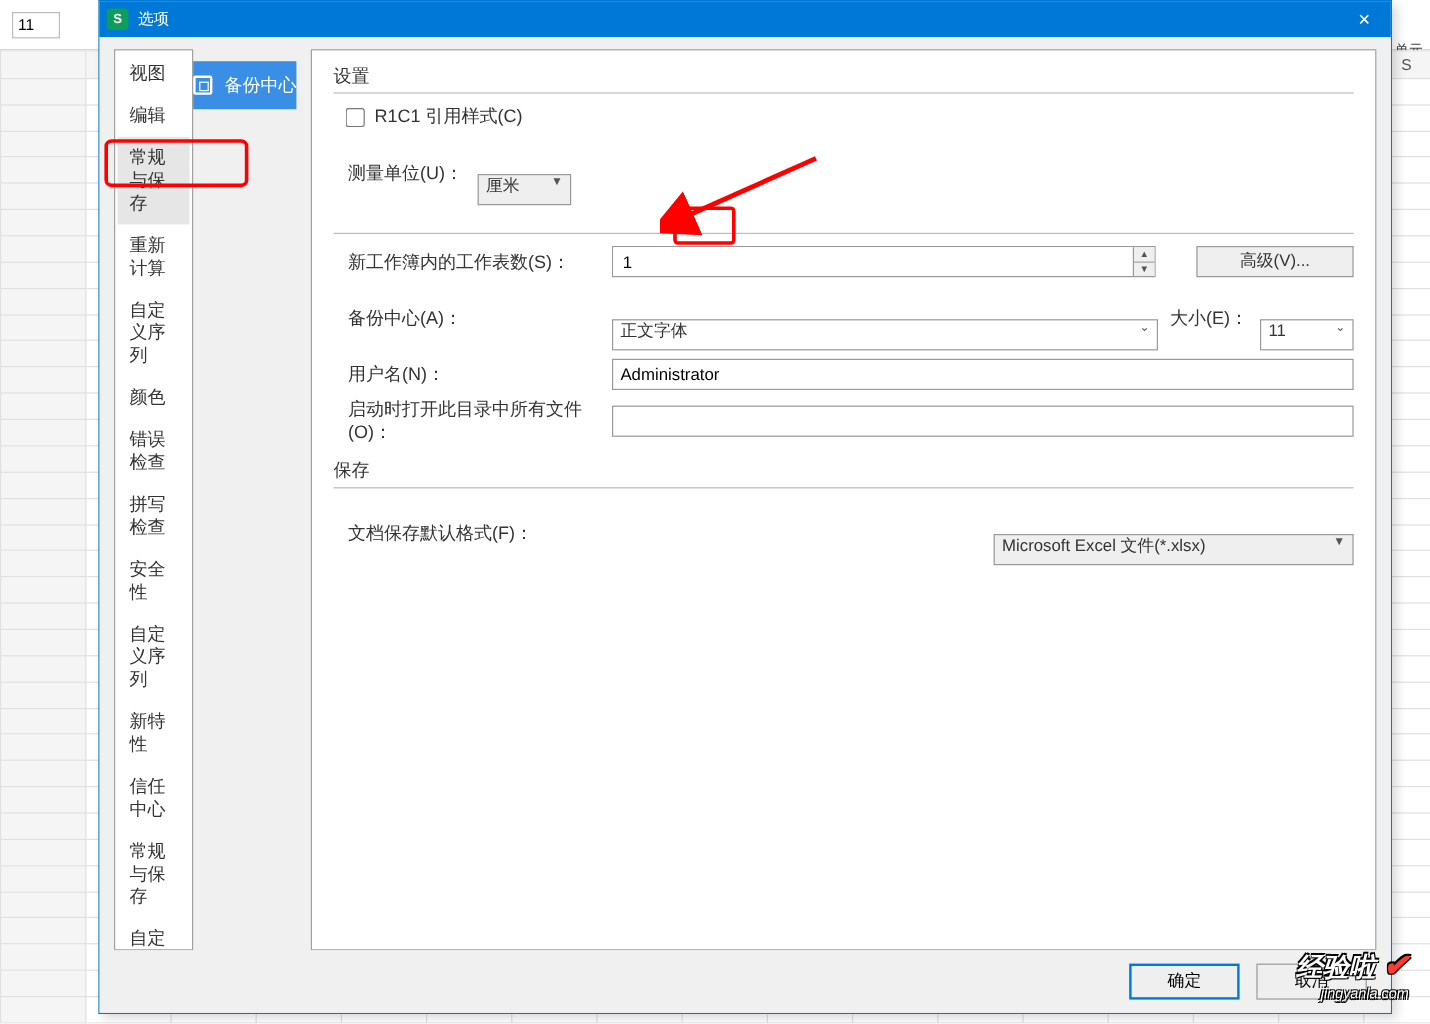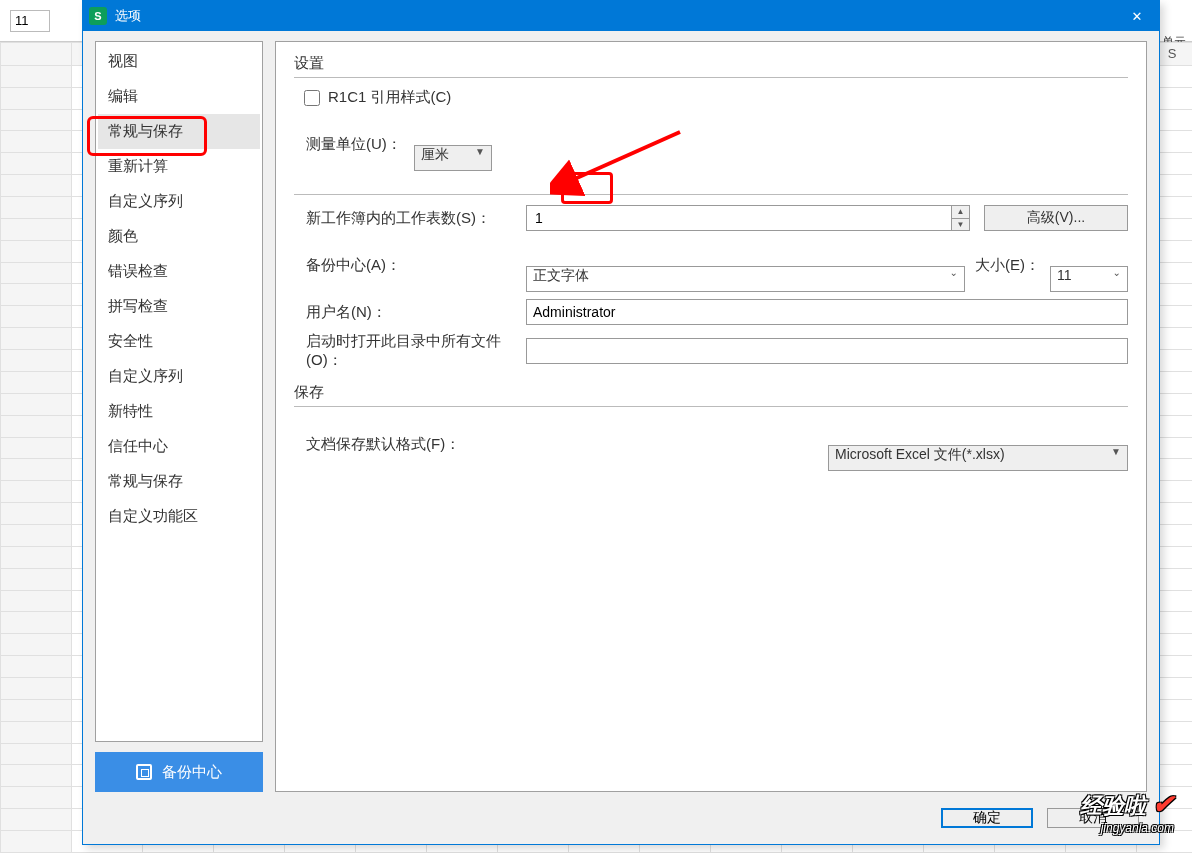--- a/index.html
+++ b/index.html
@@ -17,21 +17,21 @@
 .bg-grid .row-head { width:20px; background:#f5f5f5;}
 
 .dialog { position: absolute; left: 82px; top: 0; width: 1078px; height: 845px; border: 1px solid #0078d7; background: #f0f0f0; display:flex; flex-direction:column; box-shadow: 4px 4px 8px rgba(0,0,0,.15);}
 .titlebar { height: 30px; background: #0078d7; color:#fff; display:flex; align-items:center; padding:0 0 0 6px; font-size:13px;}
 .titlebar .app-icon { width:18px; height:18px; background:#0d9e5b; border-radius:3px; display:flex; align-items:center; justify-content:center; color:#fff; font-size:11px; font-weight:bold; margin-right:8px;}
 .titlebar .spacer{flex:1;}
 .titlebar .close-btn{ width:44px; height:30px; display:flex; align-items:center; justify-content:center; color:#fff; cursor:pointer;}
 
 .dialog-body{ flex:1; display:flex; background:#f0f0f0; padding:10px 12px 0 12px; gap:12px; overflow:hidden;}
 
-.sidebar{ width:168px; display:flex; flex-direction:column;}
+.sidebar{ width:152px; display:flex; flex-direction:row;}
 .sidebar-list{ flex:1; border:1px solid #a0a0a0; background:#fff; padding:2px;}
 .sidebar-item{ padding:8px 10px; font-size:15px; color:#333; cursor:pointer;}
 .sidebar-item.active{ background:#e6e6e6;}
 .active-highlight{ position:absolute; left:87px; top:116px; width:120px; height:40px; border:3px solid #ff0000; border-radius:6px; pointer-events:none;}
 
 .backup-btn{ margin-top:10px; height:40px; background:#3a8ee6; color:#fff; font-size:15px; display:flex; align-items:center; justify-content:center; gap:10px; cursor:pointer;}
 .backup-btn .icon{ width:16px; height:16px; border:2px solid #fff; border-radius:2px; position:relative;}
 .backup-btn .icon:after{content:""; position:absolute; left:3px; top:3px; width:6px; height:6px; border:1px solid #fff;}
 
 .content{ flex:1; border:1px solid #a0a0a0; background:#fff; padding:12px 18px 12px 18px; overflow:auto; font-size:14px; color:#333;}
@@ -50,24 +50,24 @@
 
 .text-input{ border:1px solid #999; height:26px; background:#fff; padding:0 6px; font-size:14px;}
 .spinner{ border:1px solid #999; height:26px; background:#fff; display:flex; align-items:center; flex:1;}
 .spinner input{ border:none; outline:none; flex:1; height:100%; padding:0 8px; font-size:14px;}
 .spinner .spins{ width:18px; height:100%; display:flex; flex-direction:column; border-left:1px solid #999;}
 .spinner .spins div{ flex:1; display:flex; align-items:center; justify-content:center; font-size:8px; color:#555; background:#efefef; cursor:pointer;}
 .spinner .spins div:first-child{border-bottom:1px solid #999;}
 
 .input-highlight{ position:absolute; left:561px; top:172px; width:52px; height:32px; border:3px solid #ff0000; border-radius:4px; pointer-events:none; z-index:5;}
 
-.adv-btn{ border:1px solid #999; height:26px; background:#efefef; width:144px; display:flex; align-items:center; justify-content:center; font-size:14px; margin-left:4px; cursor:pointer;}
+.adv-btn{ border:1px solid #999; height:26px; background:#efefef; width:131px; display:flex; align-items:center; justify-content:center; font-size:14px; margin-left:24px; cursor:pointer;}
 
 .footer{ height:52px; display:flex; align-items:center; justify-content:flex-end; gap:14px; padding:0 20px; background:#f0f0f0;}
-.footer .btn{ width:92px; height:20px; border:1px solid #999; background:#efefef; font-size:14px; display:flex; align-items:center; justify-content:center; cursor:pointer;}
+.footer .btn{ width:92px; height:30px; border:1px solid #999; background:#efefef; font-size:14px; display:flex; align-items:center; justify-content:center; cursor:pointer;}
 .footer .btn.primary{ border:2px solid #0078d7;}
 
 .red-arrow{ position:absolute; left:550px; top:126px; pointer-events:none; z-index:6;}
 
 .watermark{ position:absolute; right:18px; bottom:18px; z-index:20; font-family:sans-serif; color:#fff; text-align:right;}
 .watermark .line1{ font-size:22px; font-weight:bold; font-style:italic; text-shadow: 1px 1px 0 #000, -1px -1px 0 #000, 1px -1px 0 #000, -1px 1px 0 #000;}
 .watermark .check{ color:#ff3b30; font-size:26px; font-weight:bold;}
 .watermark .line2{ font-size:12px; font-style:italic; text-shadow: 1px 1px 0 #000, -1px -1px 0 #000, 1px -1px 0 #000, -1px 1px 0 #000;}
 </style>
 </head>

